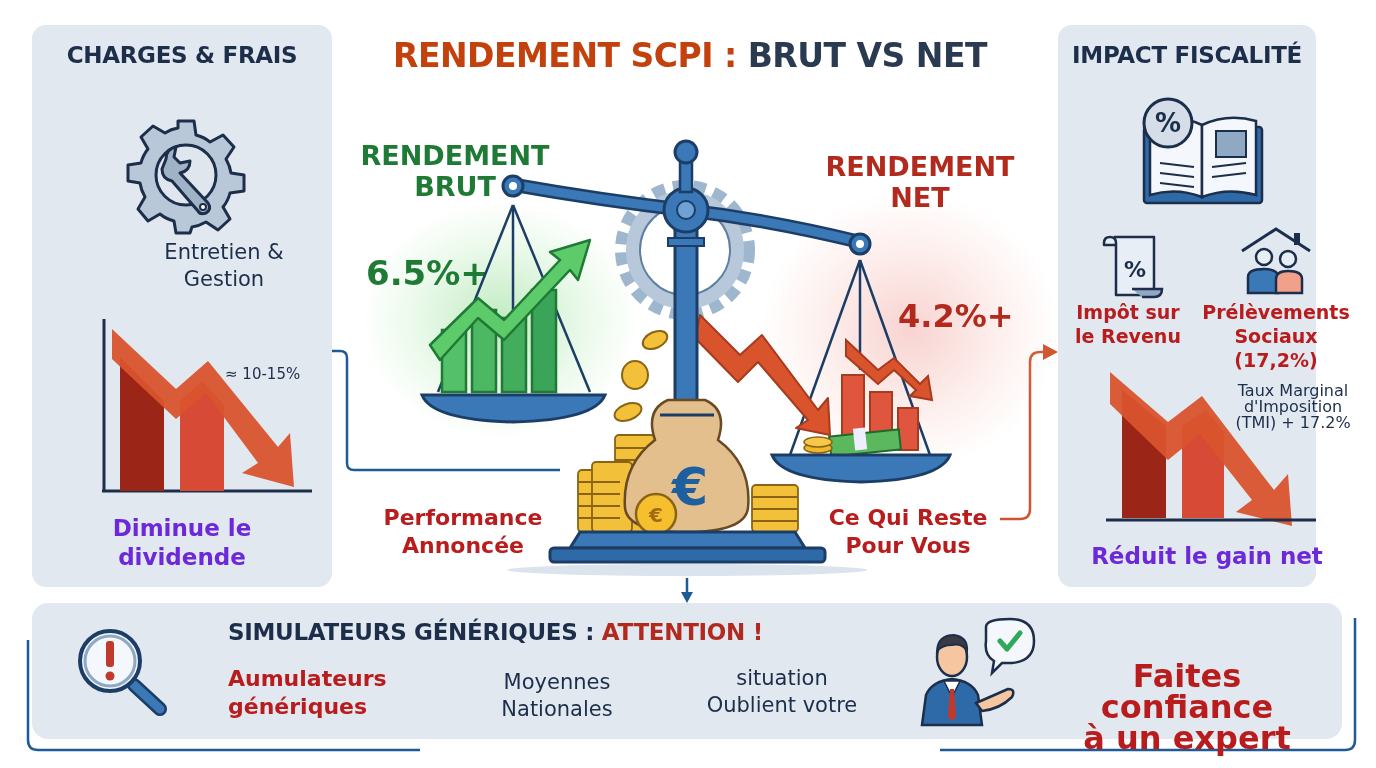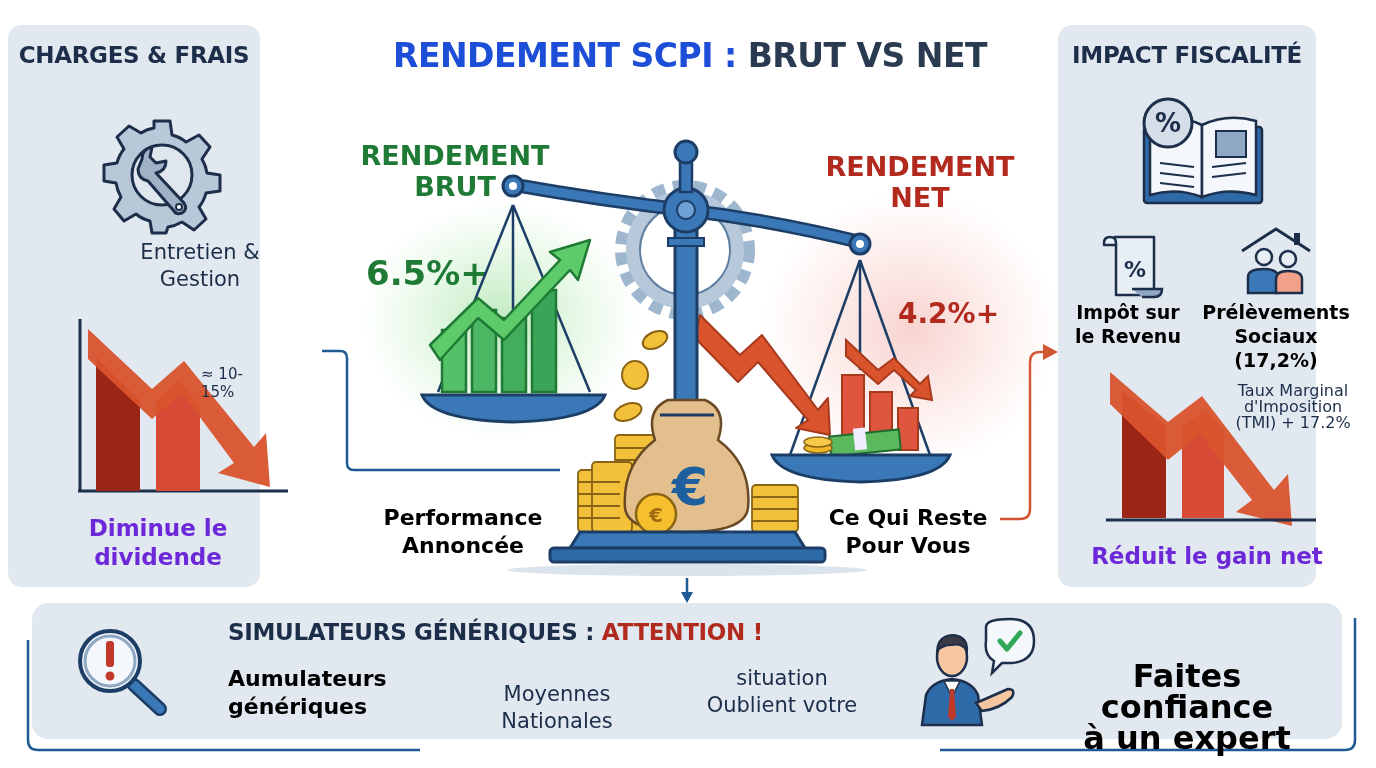--- a/index.html
+++ b/index.html
@@ -1,43 +1,43 @@
 <!DOCTYPE html>
 <html><head>
 <meta charset="utf-8">
 <style>
   * { box-sizing: border-box; margin: 0; padding: 0; }
   html, body { width: 1376px; height: 768px; overflow: hidden; background: #ffffff; }
   body { position: relative; font-family: "DejaVu Sans", sans-serif; color: #1c2e4a; }
 
   .panel { position: absolute; background: #e1e8f0; border-radius: 14px; }
-  #left-panel { left: 8px; top: 25px; width: 252px; height: 562px; }
+  #left-panel { left: 32px; top: 25px; width: 300px; height: 562px; }
   #right-panel { left: 1058px; top: 25px; width: 258px; height: 562px; }
   #bottom-panel { left: 32px; top: 603px; width: 1310px; height: 136px; border-radius: 16px; }
 
   .panel-title { position: absolute; left: 0; right: 0; text-align: center; font-weight: bold; font-size: 23px; color: #1c2e4a; letter-spacing: -0.3px; }
 
   .abs { position: absolute; }
   .center { text-align: center; }
 
   #main-title { position: absolute; top: 36px; left: 340px; width: 700px; text-align: center; font-weight: bold; font-size: 33px; letter-spacing: -0.5px; }
-  #main-title .t-blue { color: #1d4ed8; }
+  #main-title .t-blue { color: #c2410c; }
   #main-title .t-dark { color: #2a3a50; }
 
   .glow-green { position: absolute; left: 360px; top: 200px; width: 280px; height: 240px; border-radius: 50%;
     background: radial-gradient(ellipse at center, rgba(120,210,120,0.45) 0%, rgba(160,230,160,0.2) 45%, rgba(255,255,255,0) 70%); }
   .glow-red { position: absolute; left: 760px; top: 190px; width: 300px; height: 280px; border-radius: 50%;
     background: radial-gradient(ellipse at center, rgba(235,130,120,0.35) 0%, rgba(245,180,170,0.18) 45%, rgba(255,255,255,0) 70%); }
 
   .label-brut { color: #1e7a34; font-weight: bold; font-size: 27px; line-height: 31px; }
   .label-net { color: #b22a1e; font-weight: bold; font-size: 27px; line-height: 31px; }
   .pct-green { color: #1e7a34; font-weight: bold; font-size: 34px; }
-  .pct-red { color: #b22a1e; font-weight: bold; font-size: 28px; }
-
-  .caption { font-size: 22px; font-weight: bold; color: #000000; line-height: 28px; }
+  .pct-red { color: #b22a1e; font-weight: bold; font-size: 32px; }
+
+  .caption { font-size: 22px; font-weight: bold; color: #b91c1c; line-height: 28px; }
   .sub-text { font-size: 21px; color: #1c2e4a; line-height: 27px; }
   .red-caption { font-size: 23px; font-weight: bold; color: #6d28d9; line-height: 29px; }
   .small-note { font-size: 15px; color: #1c2e4a; }
   .tiny-note { font-size: 16px; color: #1c2e4a; line-height: 16px; }
 
   svg { display: block; }
 </style>
 </head>
 <body>
 
@@ -273,21 +273,21 @@
 
   <div class="abs" style="left:196px;top:16px;font-size:23px;font-weight:bold;letter-spacing:-0.3px;">
     <span style="color:#1c2e4a;">SIMULATEURS GÉNÉRIQUES :</span>
     <span style="color:#b22a1e;">ATTENTION !</span>
   </div>
 
   <div class="abs caption" style="left:196px;top:62px;font-size:22px;">
     <div>Aumulateurs</div>
     <div>génériques</div>
   </div>
-  <div class="abs center sub-text" style="left:430px;top:78px;width:190px;">
+  <div class="abs center sub-text" style="left:430px;top:66px;width:190px;">
     <div>Moyennes</div>
     <div>Nationales</div>
   </div>
   <div class="abs center sub-text" style="left:650px;top:62px;width:200px;">
     <div>situation</div>
     <div>Oublient votre</div>
   </div>
 
   <svg class="abs" style="left:880px;top:14px;" width="130" height="112" viewBox="0 0 130 112">
     <path d="M74,10 Q74,2 98,2 Q122,2 122,24 Q122,44 100,46 L90,46 L80,56 L82,44 Q72,38 74,24 Z" fill="#f4f7fb" stroke="#1c2e4a" stroke-width="2.5"></path>

